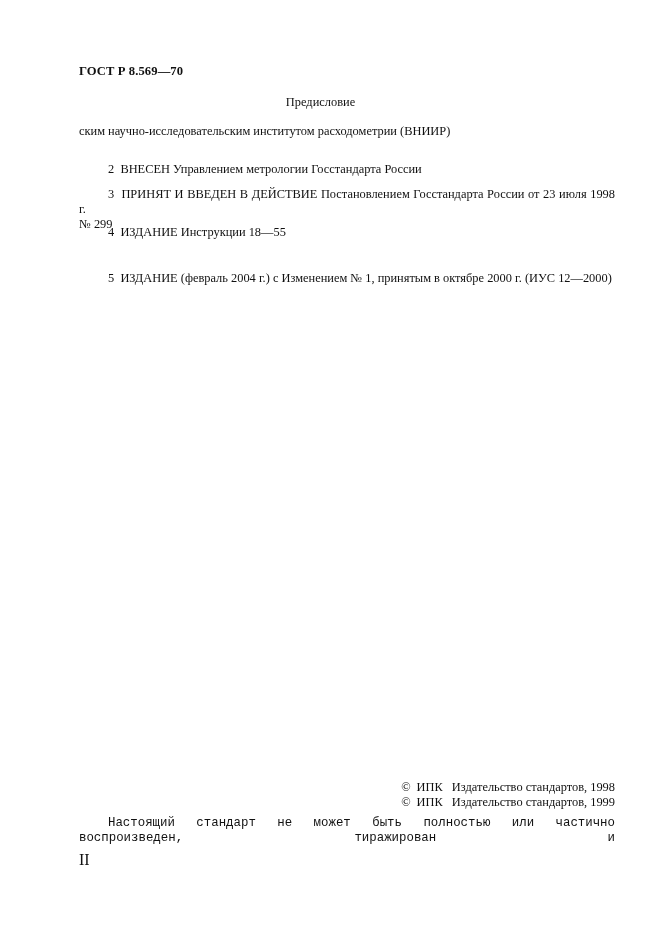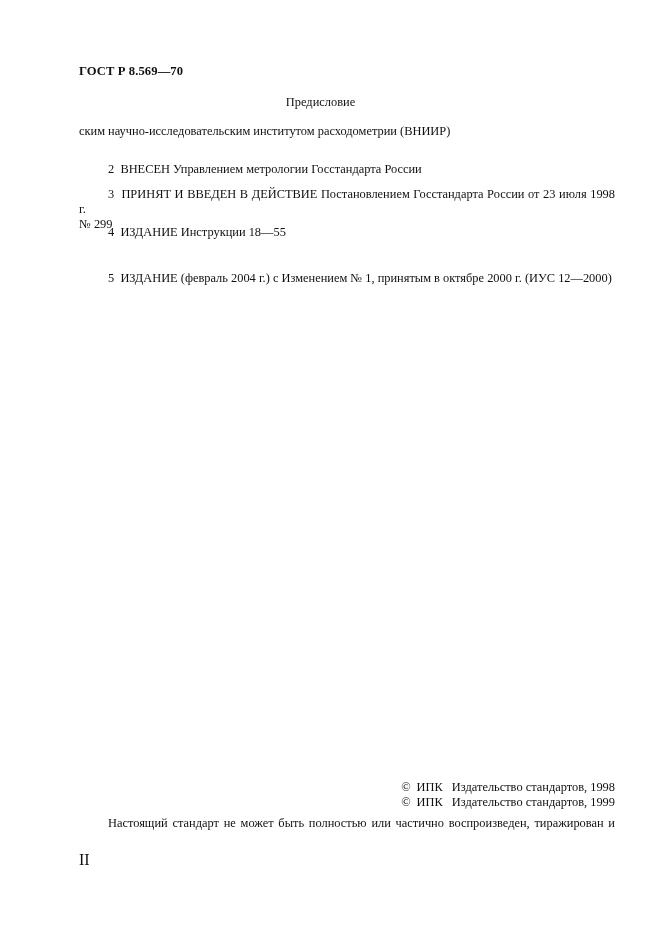--- a/index.html
+++ b/index.html
@@ -71,20 +71,21 @@
     .notice {
       position: absolute;
       left: 79px;
       width: 536px;
       top: 816px;
     }
     .notice .l1 {
       display: block;
       text-align: justify;
       text-align-last: justify;
+      font-family: Liberation Mono, monospace;
     }
     .page-number {
       position: absolute;
       left: 79px;
       top: 852px;
       font-size: 16px;
       font-family: Liberation Serif, serif;
     }
   </style>
 </head>

